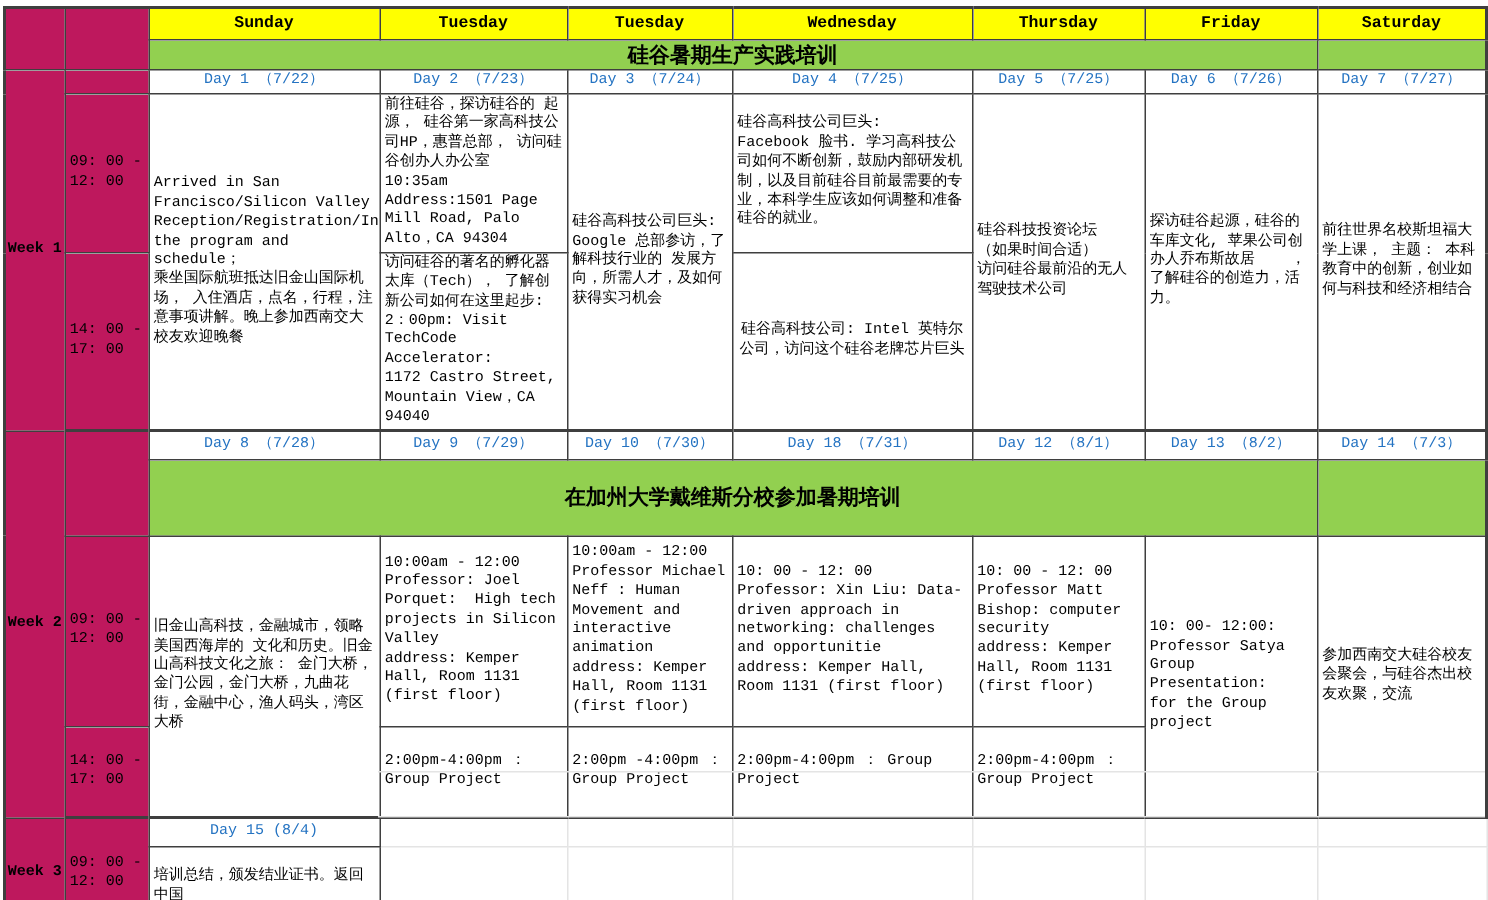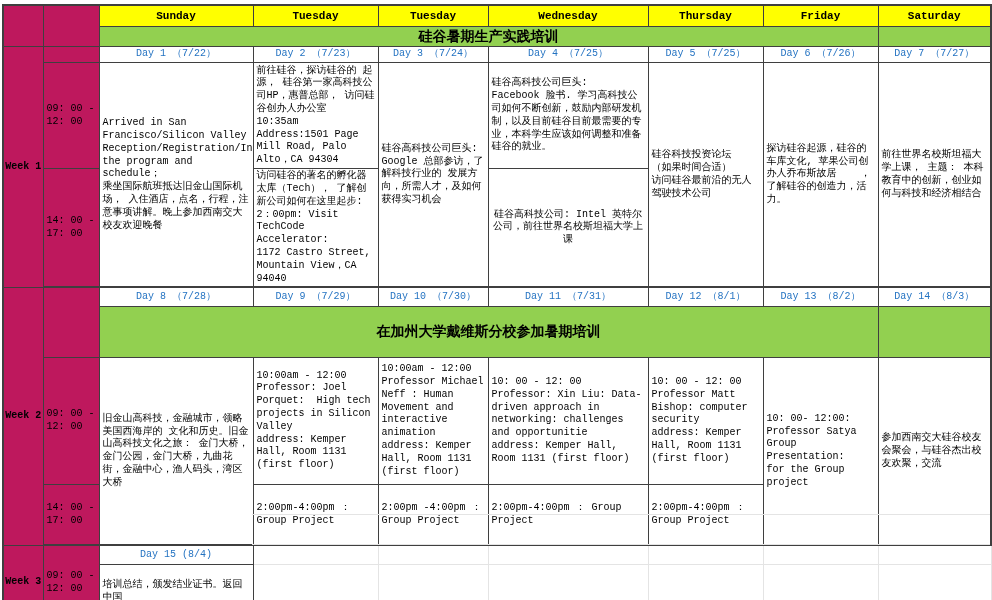--- a/index.html
+++ b/index.html
@@ -94,33 +94,33 @@
       <td class="c bb2" rowspan="2">探访硅谷起源，硅谷的车库文化, 苹果公司创办人乔布斯故居    ，了解硅谷的创造力，活力。</td>
       <td class="c bb2 br2" rowspan="2">前往世界名校斯坦福大学上课， 主题： 本科教育中的创新，创业如何与科技和经济相结合</td>
     </tr>
 
     <tr style="height:105px">
       <td class="c side timelbl bb2">14: 00 -
 17: 00</td>
       <td class="c bb2">访问硅谷的著名的孵化器太库（Tech）， 了解创新公司如何在这里起步:
 2：00pm: Visit TechCode Accelerator:
 1172 Castro Street, Mountain View，CA 94040</td>
-      <td class="c bb2 center">硅谷高科技公司: Intel 英特尔公司，前往世界名校斯坦福大学上课</td>
+      <td class="c bb2 center">硅谷高科技公司: Intel 英特尔公司，访问这个硅谷老牌芯片巨头</td>
     </tr>
 
     <tr style="height:19px">
       <td class="c side weeklbl bl2" rowspan="4">Week 2</td>
       <td class="c side" rowspan="2"></td>
       <td class="c daylbl">Day 8 （7/28）</td>
       <td class="c daylbl">Day 9 （7/29）</td>
       <td class="c daylbl">Day 10 （7/30）</td>
-      <td class="c daylbl">Day 11 （7/31）</td>
+      <td class="c daylbl">Day 18 （7/31）</td>
       <td class="c daylbl">Day 12 （8/1）</td>
       <td class="c daylbl">Day 13 （8/2）</td>
-      <td class="c daylbl br2">Day 14 （8/3）</td>
+      <td class="c daylbl br2">Day 14 （7/3）</td>
     </tr>
 
     <tr style="height:51px">
       <td class="c banner" colspan="6">在加州大学戴维斯分校参加暑期培训</td>
       <td class="c banner br2"></td>
     </tr>
 
     <tr style="height:127px">
       <td class="c side timelbl">09: 00 -
 12: 00</td>

